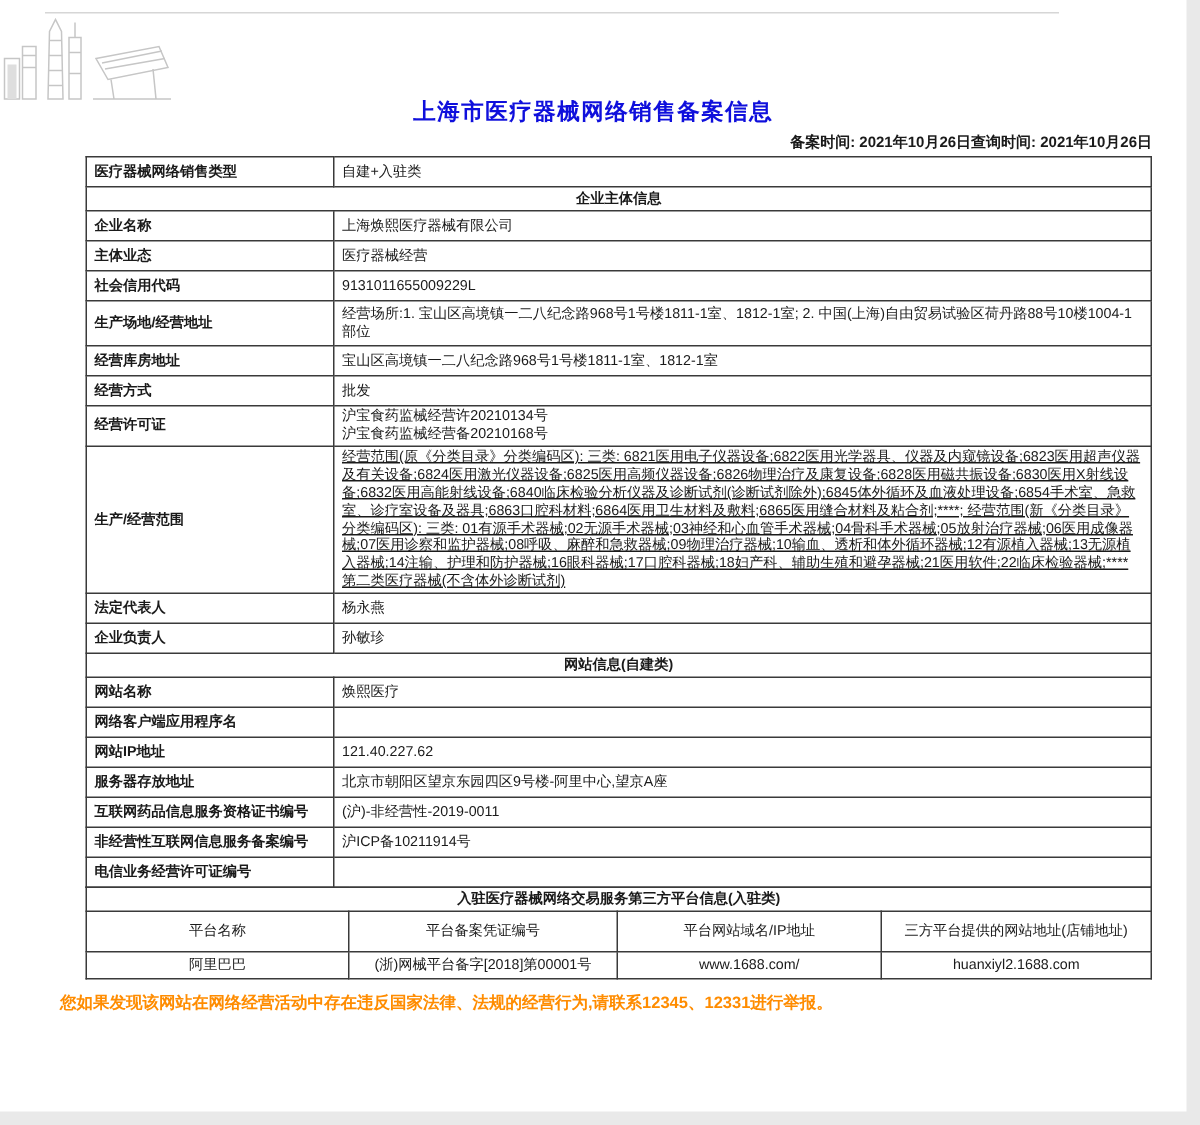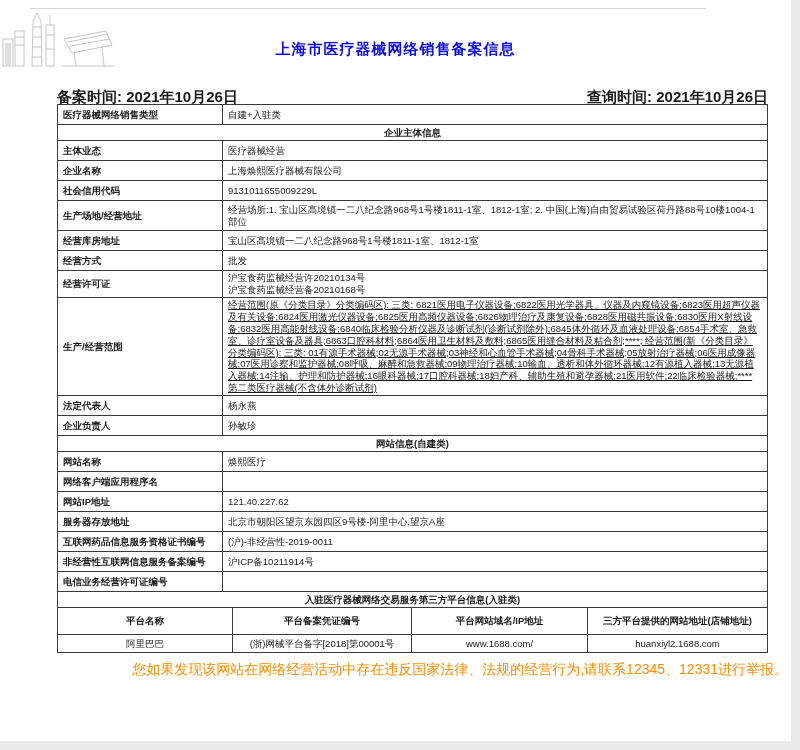--- a/index.html
+++ b/index.html
@@ -21,35 +21,35 @@
     top: 8px; left: 30px;
     width: 676px; height: 0;
     border-top: 1px solid #d6d6d6;
   }
   .skyline {
     position: absolute;
     top: 9px; left: 2px;
   }
   .title {
     position: absolute;
-    top: 40px; left: 0;
+    top: 65px; left: 0;
     width: 100%;
     text-align: center;
     color: #0f0fdc;
     font-weight: bold;
     font-size: 15px;
     letter-spacing: 1px;
   }
   .times {
     position: absolute;
     top: 88px; left: 57px;
     width: 711px;
     display: flex;
-    justify-content: space-between;
-    font-size: 15px;
+    justify-content: flex-end;
+    font-size: 10px;
     font-weight: bold;
   }
   .tables {
     position: absolute;
     top: 104px; left: 57px;
     width: 731px;
   }
   table.t {
     width: 711px;
     border-collapse: collapse;
@@ -75,29 +75,28 @@
     font-size: 8px;
     line-height: 10px;
     padding: 1px 5px;
     text-decoration: underline;
   }
   .multiline { white-space: pre-line; }
   .r-site { height: 30px; }
   .r-lic  { height: 27px; }
   table.platform { margin-top: -1px; }
   table.platform td { text-align: center; margin-top: 48px; }
-  tr.phead td { font-weight: bold; height: 27px; }
+  tr.phead td { font-weight: normal; height: 27px; }
   tr.pdata td { height: 18px; }
   .warning {
     color: #ff8c00;
-    font-weight: normal;
-    font-size: 14px;
+    font-weight: bold;
+    font-size: 11px;
     margin: 8px 0 0 -17px;
     white-space: nowrap;
-    text-align: right;
   }
 </style>
 </head>
 <body>
 
 <div class="page">
 
   <div class="topline"></div>
 
   <svg class="skyline" width="118" height="58" viewBox="0 0 118 58" fill="none" stroke="#c6c6c6" stroke-width="1">
@@ -139,26 +138,26 @@
         </colgroup>
       <tbody>
           <tr>
         <td class="lbl">医疗器械网络销售类型</td>
         <td class="val">自建+入驻类</td>
       </tr>
       <tr class="section">
         <td colspan="2">企业主体信息</td>
       </tr>
       <tr>
+        <td class="lbl">企业名称</td>
+        <td>上海焕熙医疗器械有限公司</td>
+      </tr>
+      <tr>
         <td class="lbl">主体业态</td>
         <td>医疗器械经营</td>
-      </tr>
-      <tr>
-        <td class="lbl">企业名称</td>
-        <td>上海焕熙医疗器械有限公司</td>
       </tr>
       <tr>
         <td class="lbl">社会信用代码</td>
         <td>9131011655009229L</td>
       </tr>
       <tr class="r-site">
         <td class="lbl">生产场地/经营地址</td>
         <td>经营场所:1. 宝山区高境镇一二八纪念路968号1号楼1811-1室、1812-1室; 2. 中国(上海)自由贸易试验区荷丹路88号10楼1004-1部位</td>
       </tr>
       <tr>

